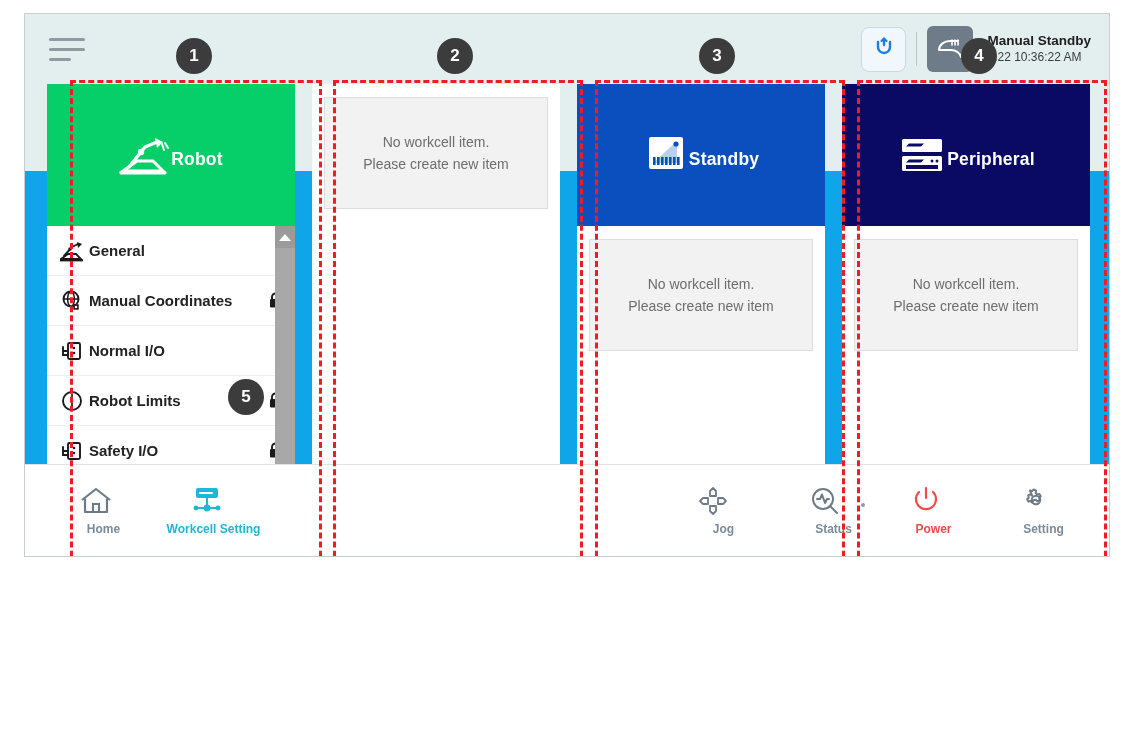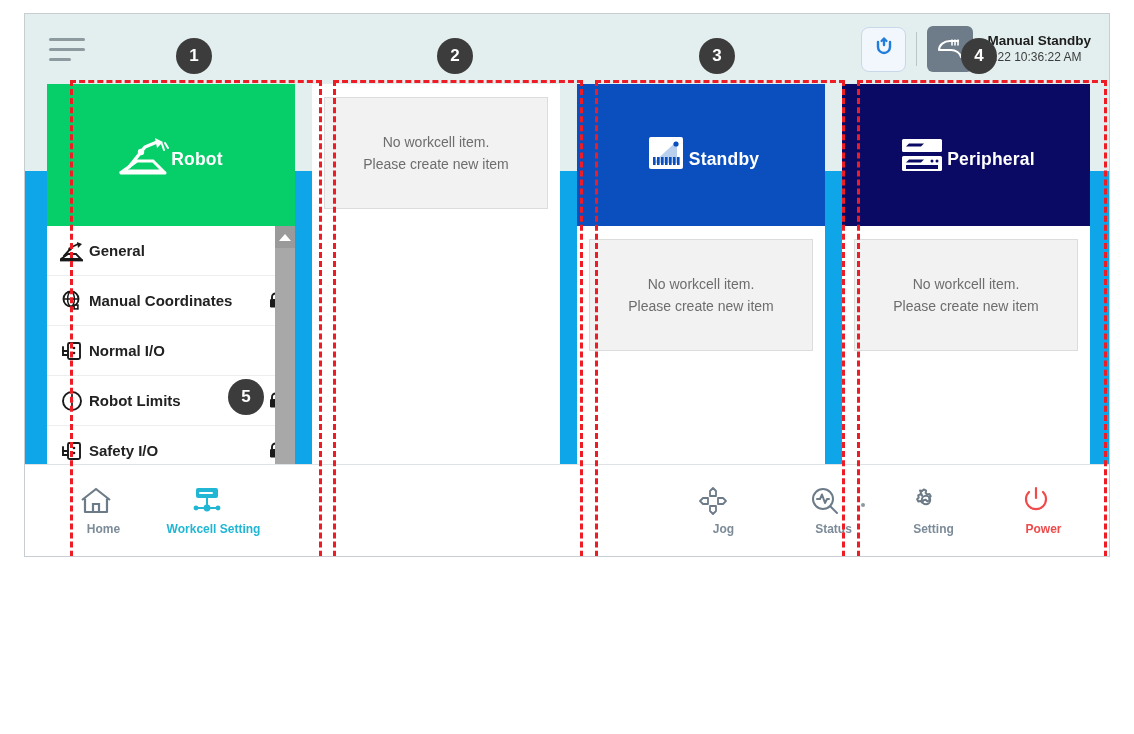--- a/index.html
+++ b/index.html
@@ -428,34 +428,34 @@
         <svg width="36" height="30" viewBox="0 0 36 30">
           <circle cx="15" cy="13" r="10" fill="none" stroke="#6d7b88" stroke-width="2"></circle>
           <path d="M9 13 L12 13 L14 8.5 L17 17 L19 13 L21 13" fill="none" stroke="#6d7b88" stroke-width="2" stroke-linecap="round" stroke-linejoin="round"></path>
           <path d="M22.5 20.5 L29 27" stroke="#6d7b88" stroke-width="2" stroke-linecap="round"></path>
         </svg>
         <span class="nl">Status</span>
       </div>
 
       <div class="nav-dot"></div>
 
+      <div class="nav-item power">
+        <svg width="32" height="30" viewBox="0 0 32 30">
+          <path d="M9 6 A10 10 0 1 0 23 6" fill="none" stroke="#ef4b4b" stroke-width="2.2" stroke-linecap="round"></path>
+          <path d="M16 2 L16 12" stroke="#ef4b4b" stroke-width="2.2" stroke-linecap="round"></path>
+        </svg>
+        <span class="nl">Power</span>
+      </div>
+
       <div class="nav-item">
         <svg width="34" height="30" viewBox="0 0 34 30">
           <path d="M17 4.5 l2.2 .5 1.6-1.6 2.3 1.3 -.5 2.2 1.6 1.6 2.2-.5 1.3 2.3 -1.6 1.6 .5 2.2 -2.3 1.3 -1.6-1.6 -2.2 .5 -1.3 2.3 -1.6-1.6 -2.2 .5 -1.3-2.3 1.6-1.6 -.5-2.2 2.3-1.3 1.6 1.6 Z" fill="none" stroke="#6d7b88" stroke-width="2" stroke-linejoin="round" transform="translate(-6,0)"></path>
           <circle cx="17" cy="14" r="4.2" fill="none" stroke="#6d7b88" stroke-width="2"></circle>
         </svg>
         <span class="nl">Setting</span>
-      </div>
-
-      <div class="nav-item power">
-        <svg width="32" height="30" viewBox="0 0 32 30">
-          <path d="M9 6 A10 10 0 1 0 23 6" fill="none" stroke="#ef4b4b" stroke-width="2.2" stroke-linecap="round"></path>
-          <path d="M16 2 L16 12" stroke="#ef4b4b" stroke-width="2.2" stroke-linecap="round"></path>
-        </svg>
-        <span class="nl">Power</span>
       </div>
     </div>
   </div>
 
   <div>
     <div class="ann" style="left:45px;  top:66px; width:252px; height:540px;"></div>
     <div class="ann" style="left:308px; top:66px; width:250px; height:540px;"></div>
     <div class="ann" style="left:570px; top:66px; width:250px; height:540px;"></div>
     <div class="ann" style="left:832px; top:66px; width:250px; height:540px;"></div>
 

